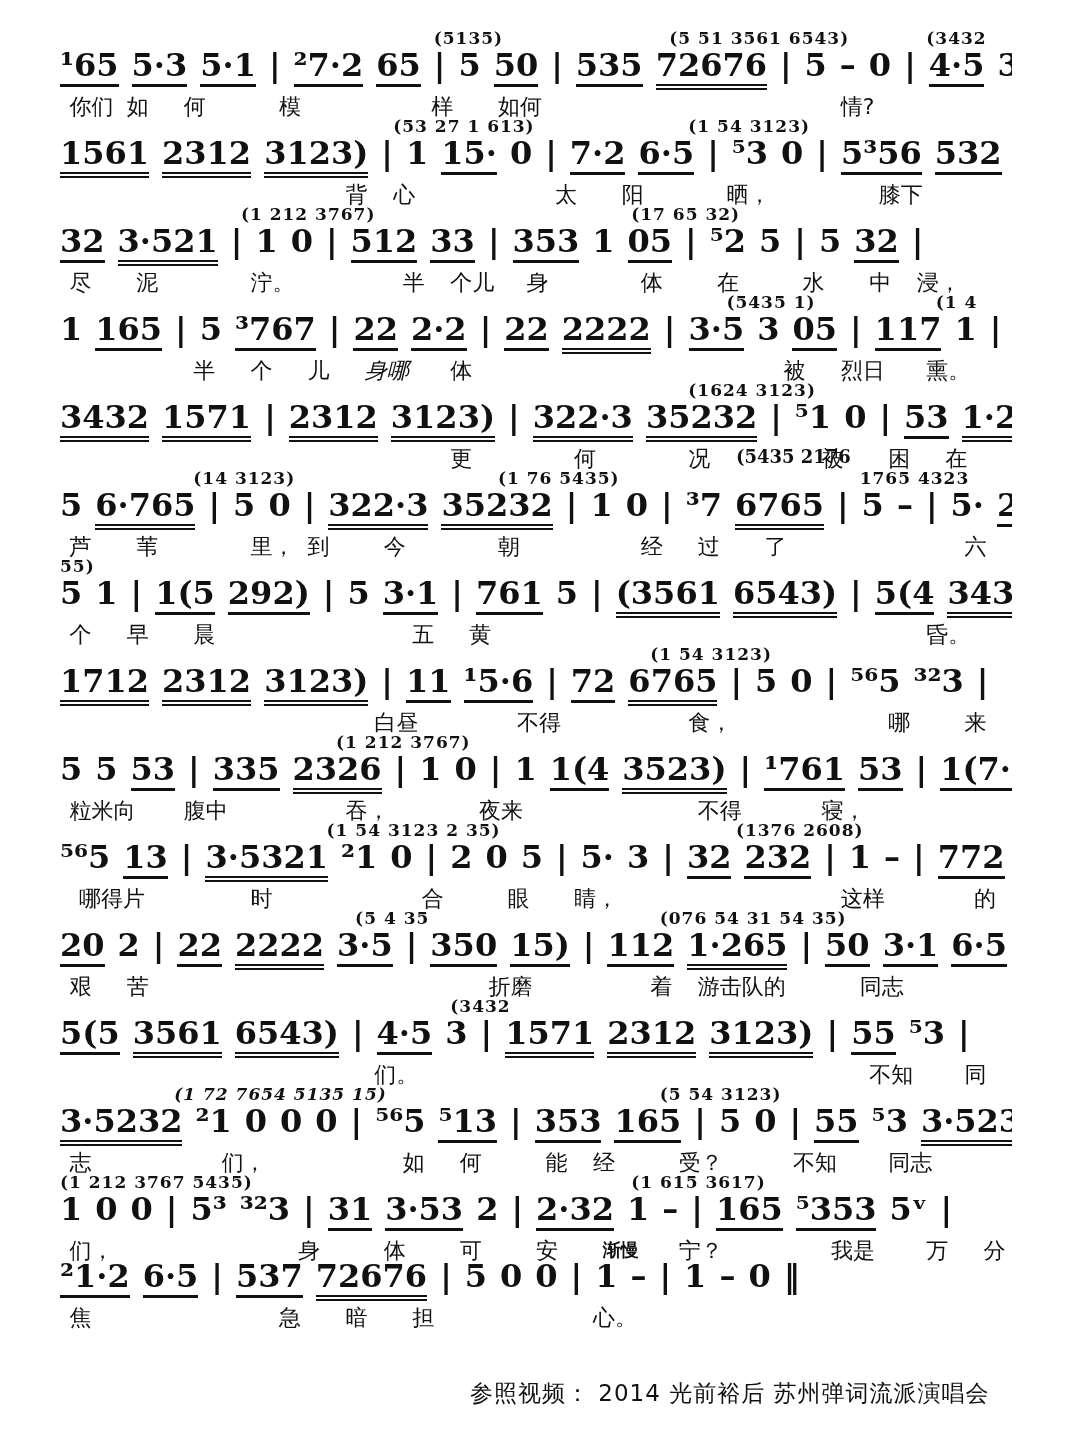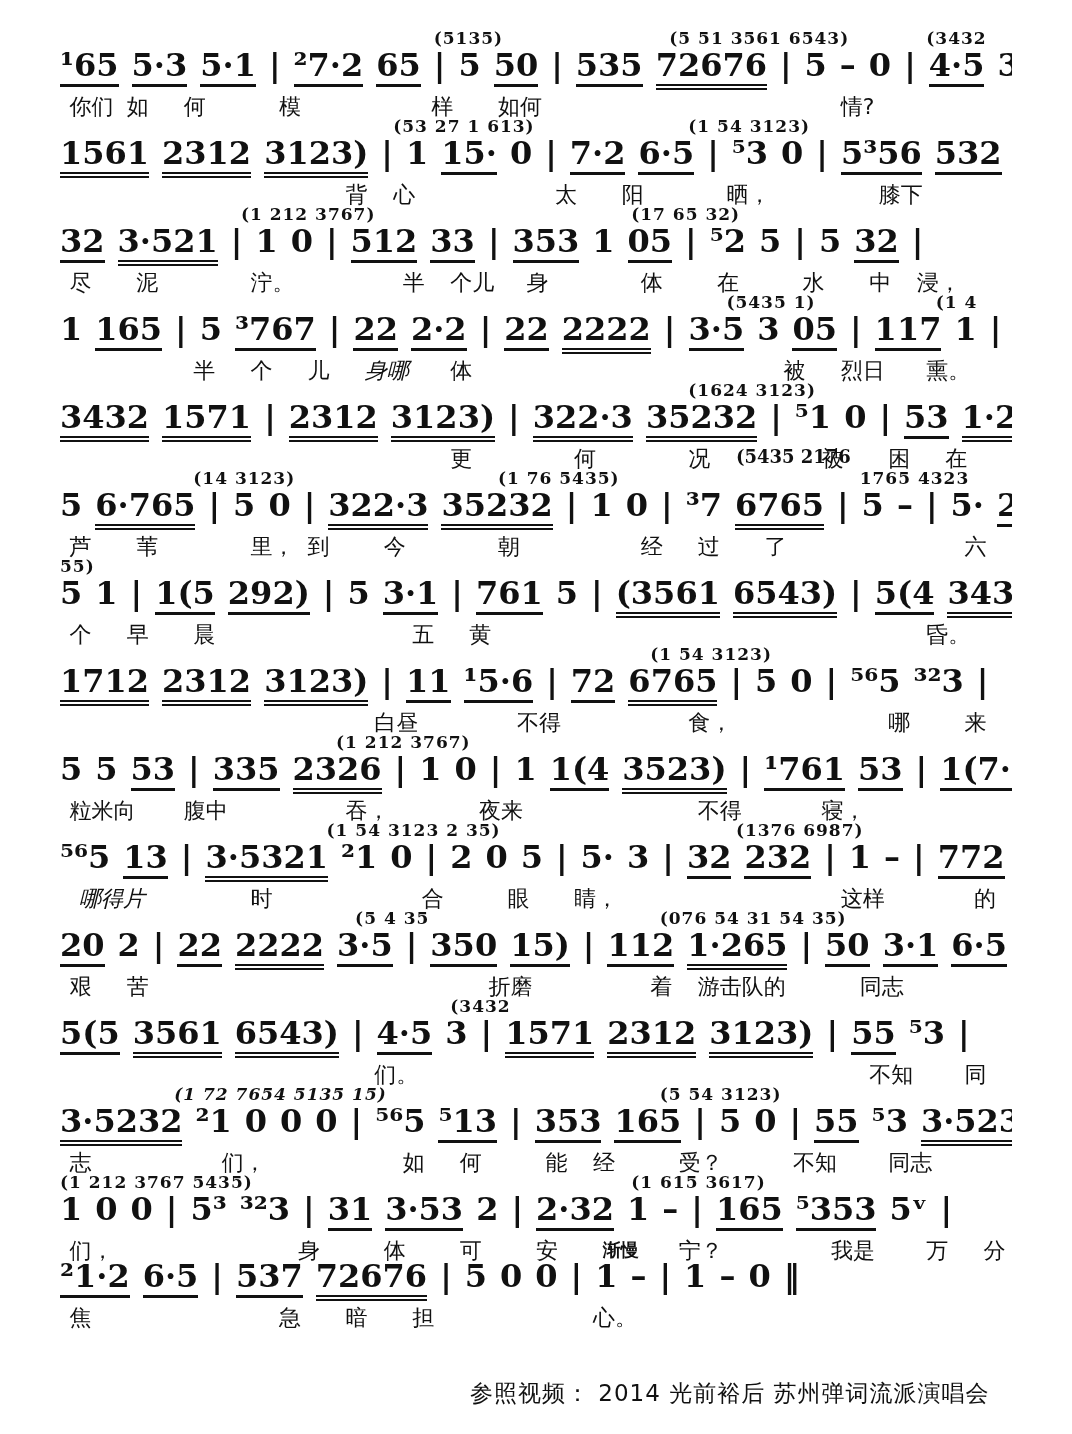--- a/index.html
+++ b/index.html
@@ -349,21 +349,21 @@
           <span style="left: 13%;">腹中</span>
           <span style="left: 30%;">吞，</span>
           <span style="left: 44%;">夜来</span>
           <span style="left: 67%;">不得</span>
           <span style="left: 80%;">寝，</span>
         </div>
       </div>
       <div class="system">
         <div class="ann">
           <span style="left: 28%;">(1 54   3123     2 35)</span>
-          <span style="left: 71%;">(1376   6987)</span>
+          <span style="left: 71%;">(1376   2608)</span>
         </div>
         <div class="notes">
           <span class="tok">⁵⁶5</span>
           <span class="tok beam">13</span>
           <span class="tok">|</span>
           <span class="tok beam2">3·5321</span>
           <span class="tok">²1</span>
           <span class="tok">0</span>
           <span class="tok">|</span>
           <span class="tok">2</span>
@@ -375,21 +375,21 @@
           <span class="tok">|</span>
           <span class="tok beam">32</span>
           <span class="tok beam">232</span>
           <span class="tok">|</span>
           <span class="tok">1</span>
           <span class="tok">–</span>
           <span class="tok">|</span>
           <span class="tok beam">772</span>
         </div>
         <div class="lyr">
-          <span style="left: 2%; font-style: italic;">哪得片</span>
+          <span style="left: 2%;">哪得片</span>
           <span style="left: 20%;">时</span>
           <span style="left: 38%;">合</span>
           <span style="left: 47%;">眼</span>
           <span style="left: 54%;">睛，</span>
           <span style="left: 82%;">这样</span>
           <span style="left: 96%;">的</span>
         </div>
       </div>
       <div class="system">
         <div class="ann">

